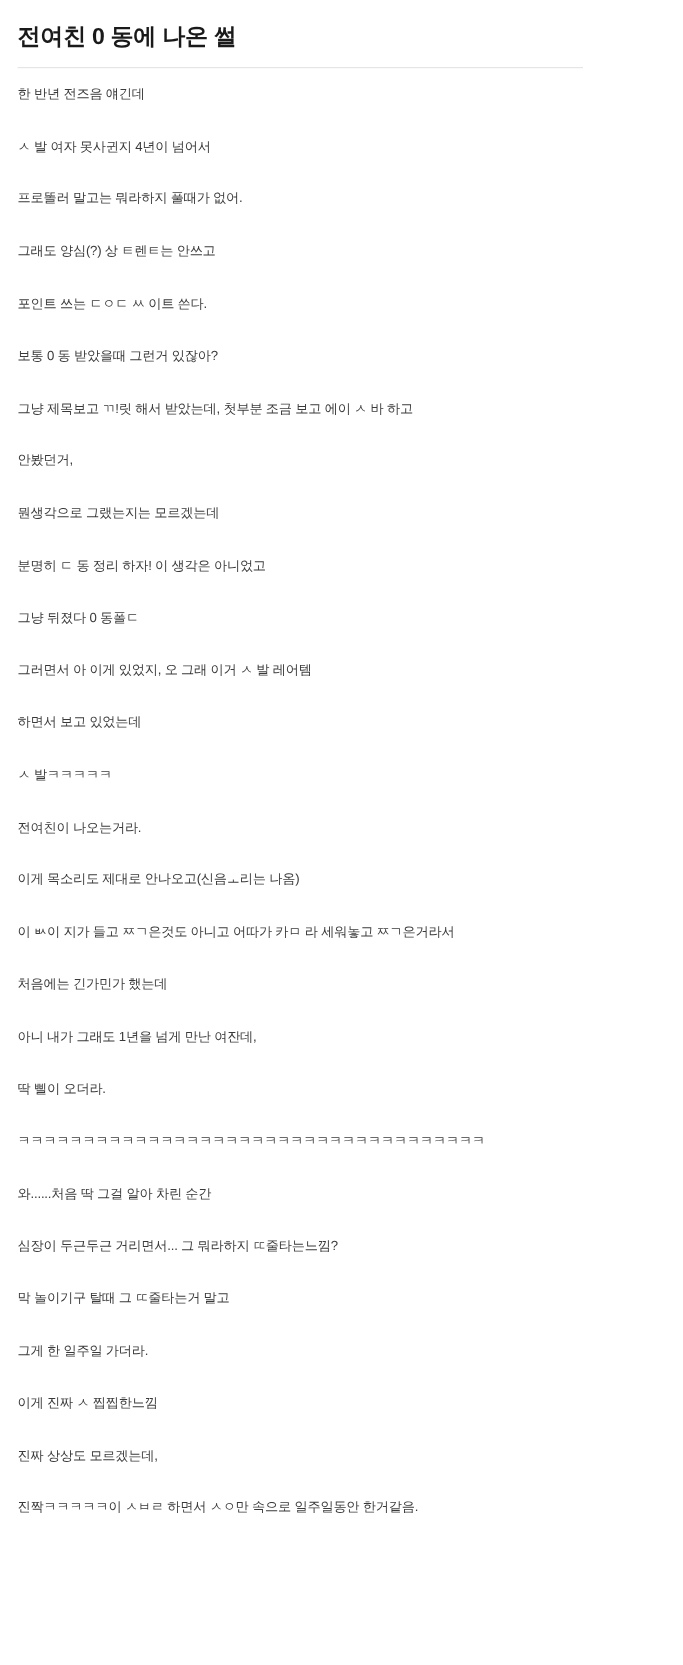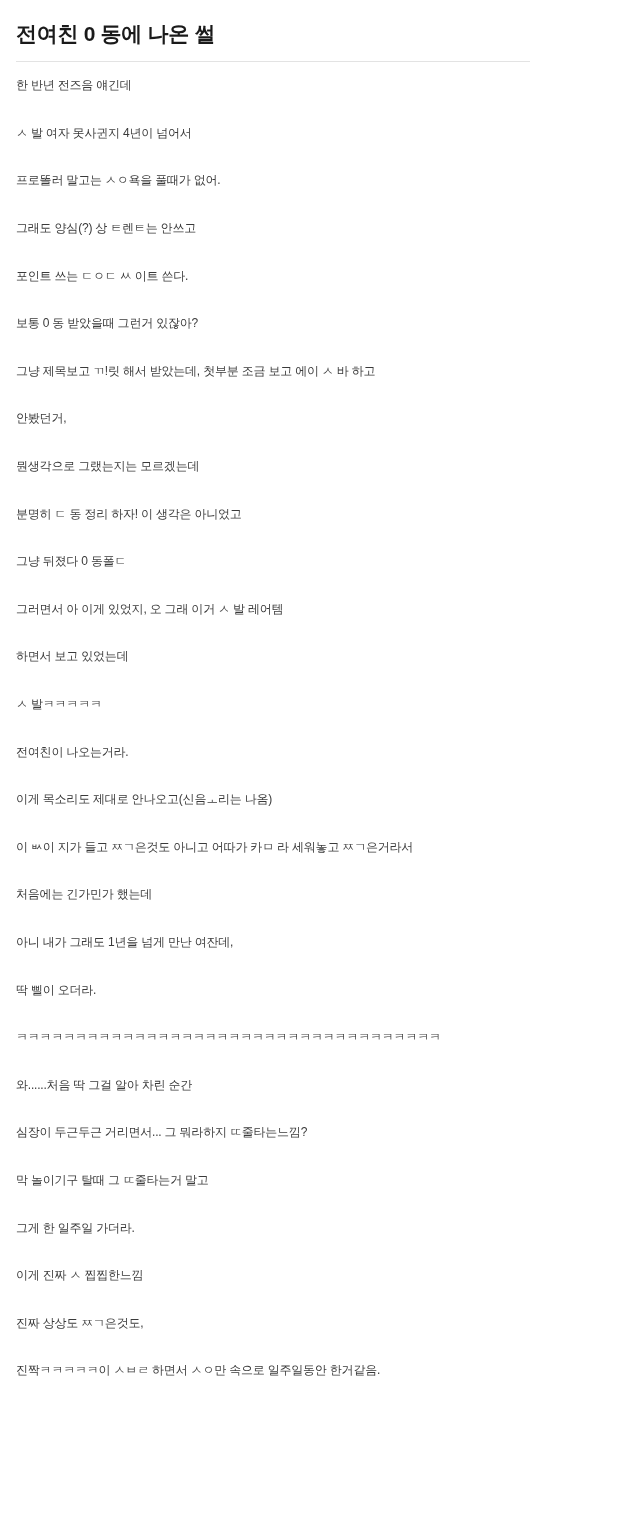--- a/index.html
+++ b/index.html
@@ -53,21 +53,21 @@
 
 <div id="page">
 
   <h1 id="post-title">전여친 0 동에 나온 썰</h1>
 
   <div id="divider"></div>
 
   <div id="post-body">
     <p class="para">한 반년 전즈음 얘긴데</p>
     <p class="para">ㅅ 발 여자 못사귄지 4년이 넘어서</p>
-    <p class="para">프로똘러 말고는 ㅅㅇ욕을 풀때가 없어.</p>
+    <p class="para">프로똘러 말고는 뭐라하지 풀때가 없어.</p>
     <p class="para">그래도 양심(?) 상 ㅌ렌ㅌ는 안쓰고</p>
     <p class="para">포인트 쓰는 ㄷㅇㄷ ㅆ 이트 쓴다.</p>
     <p class="para">보통 0 동 받았을때 그런거 있잖아?</p>
     <p class="para">그냥 제목보고 ㄲ!릿 해서 받았는데, 첫부분 조금 보고 에이 ㅅ 바 하고</p>
     <p class="para">안봤던거,</p>
     <p class="para">뭔생각으로 그랬는지는 모르겠는데</p>
     <p class="para">분명히 ㄷ 동 정리 하자! 이 생각은 아니었고</p>
     <p class="para">그냥 뒤졌다 0 동폴ㄷ</p>
     <p class="para">그러면서 아 이게 있었지, 오 그래 이거 ㅅ 발 레어템</p>
     <p class="para">하면서 보고 있었는데</p>
@@ -77,17 +77,17 @@
     <p class="para">이 ㅄ이 지가 들고 ㅉㄱ은것도 아니고 어따가 카ㅁ 라 세워놓고 ㅉㄱ은거라서</p>
     <p class="para">처음에는 긴가민가 했는데</p>
     <p class="para">아니 내가 그래도 1년을 넘게 만난 여잔데,</p>
     <p class="para">딱 삘이 오더라.</p>
     <p class="para">ㅋㅋㅋㅋㅋㅋㅋㅋㅋㅋㅋㅋㅋㅋㅋㅋㅋㅋㅋㅋㅋㅋㅋㅋㅋㅋㅋㅋㅋㅋㅋㅋㅋㅋㅋㅋ</p>
     <p class="para">와......처음 딱 그걸 알아 차린 순간</p>
     <p class="para">심장이 두근두근 거리면서... 그 뭐라하지 ㄸ줄타는느낌?</p>
     <p class="para">막 놀이기구 탈때 그 ㄸ줄타는거 말고</p>
     <p class="para">그게 한 일주일 가더라.</p>
     <p class="para">이게 진짜 ㅅ 찝찝한느낌</p>
-    <p class="para">진짜 상상도 ㅉㄱ은것도,</p>
+    <p class="para">진짜 상상도 모르겠는데,</p>
     <p class="para">진짝ㅋㅋㅋㅋㅋ이 ㅅㅂㄹ 하면서 ㅅㅇ만 속으로 일주일동안 한거같음.</p>
   </div>
 
 </div>
 
 </body></html>

